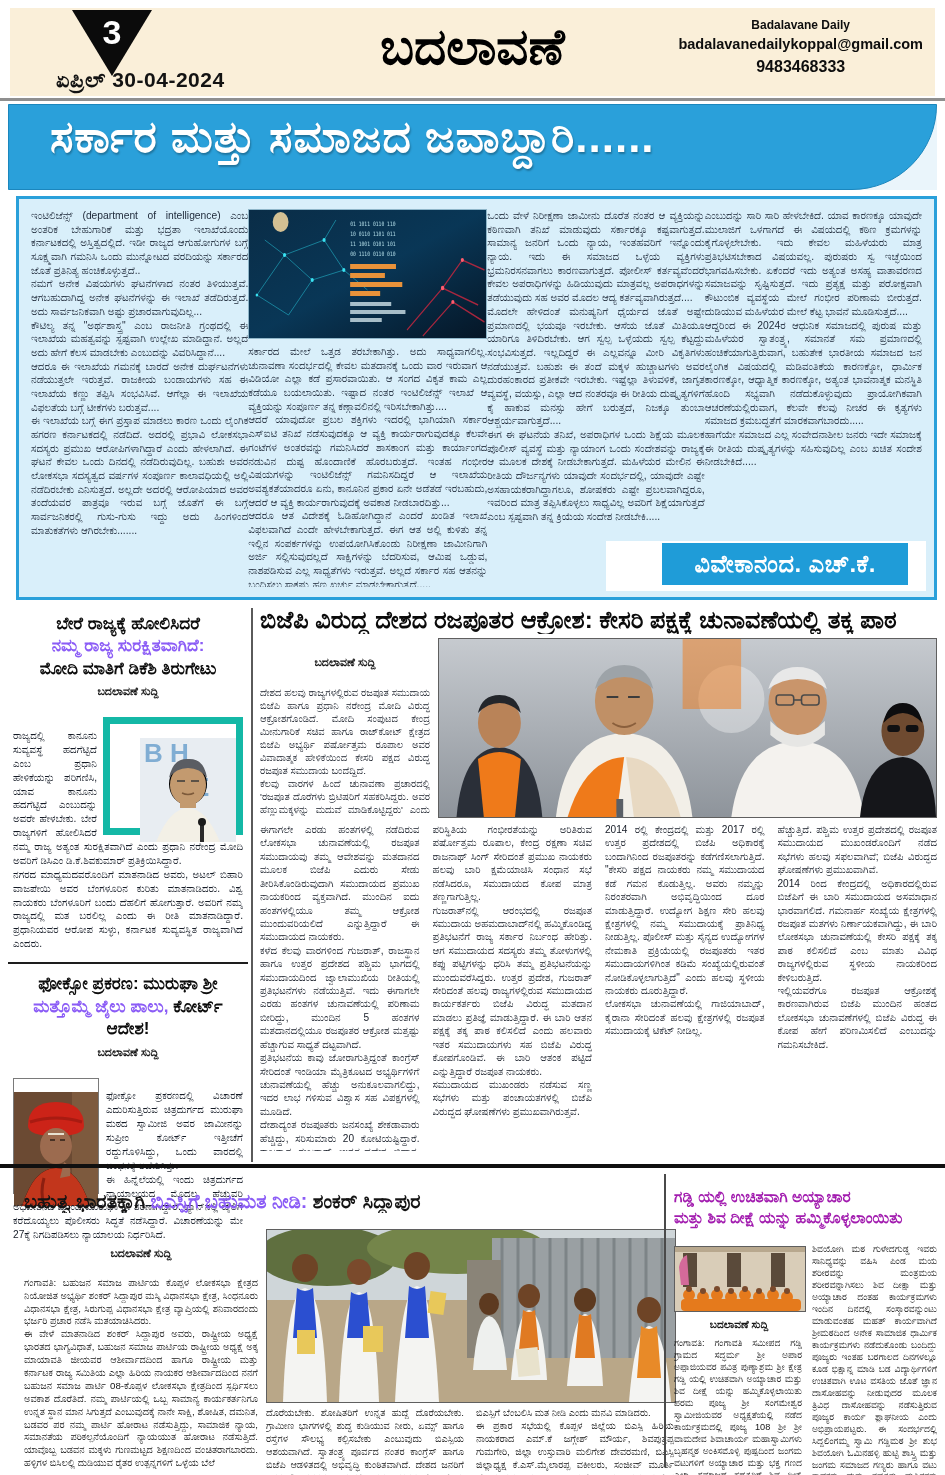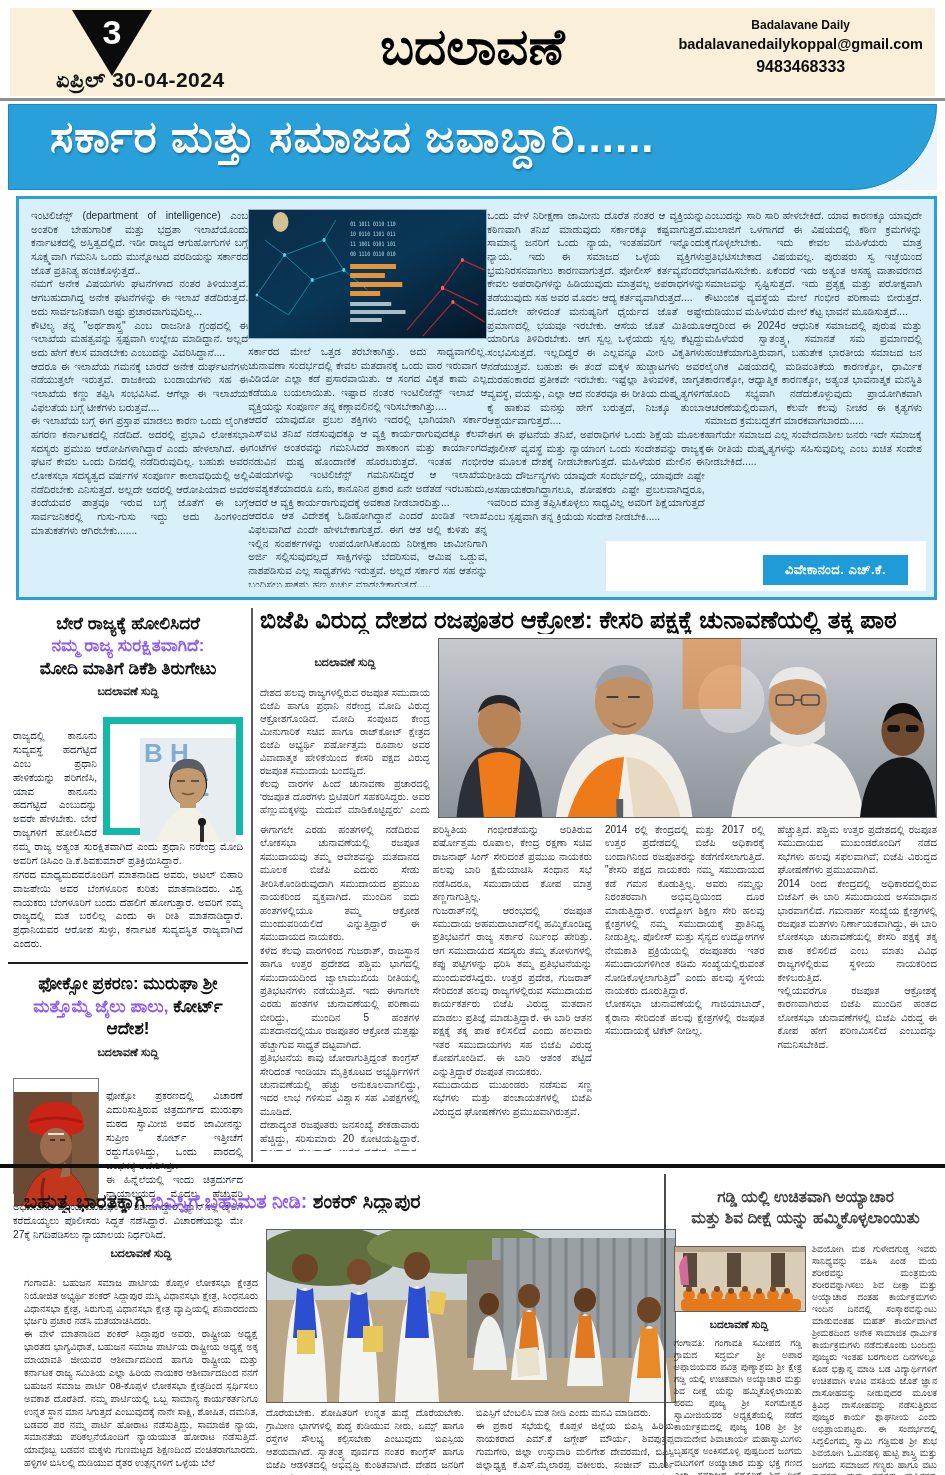--- a/index.html
+++ b/index.html
@@ -25,21 +25,21 @@
   
   .lead{position:absolute;left:8px;right:8px;top:196px;height:404px;background:#D9EFFA;border:3px solid #2AA0DA;
         box-sizing:border-box;padding:10px 12px;display:flex;margin-left:8px;}
   .lead .col{flex:1;font-size:10.3px;line-height:1.33;text-align:justify;color:#1d2838;
              white-space:pre-line;overflow:hidden;}
   .col2wrap{flex:1.1;display:flex;flex-direction:column;gap:6px;min-width:0;}
   .tech-img{height:128px;flex:none;border:1px solid #8fb6c9;}
   .tech-img svg{display:block;width:100%;height:100%;}
   .author-strip{position:absolute;right:8px;bottom:6px;width:320px;height:50px;background:#ffffff;}
   .author-box{position:absolute;right:26px;bottom:12px;background:#1F9CD8;color:#fff;font-weight:bold;
-              font-size:13px;padding:7px 22px;letter-spacing:.5px;}
+              font-size:24px;padding:7px 32px;letter-spacing:.5px;}
   
   .leftcol{position:absolute;left:8px;top:608px;width:240px;height:554px;box-sizing:border-box;padding:0 5px;}
   .vdiv1{position:absolute;left:251px;top:608px;height:554px;width:2px;background:#5a5a5a;}
   .la-h{text-align:center;font-size:17px;font-weight:800;line-height:1.32;color:#0c0c0c;margin:5px;}
   .red{color:#8b5cf6;}
   .byline{text-align:center;font-weight:bold;font-size:11px;margin:4px 0 3px;color:#161616;}
   .news-body{font-size:10.2px;line-height:1.36;text-align:justify;white-space:pre-line;color:#151b26;overflow:hidden;}
   .dks-photo{float:right;width:96px;height:104px;margin:2px 0 4px 6px;border:7px solid #14b8a6;padding-left:30px;}
   .dks-photo svg,.swami-photo svg{display:block;width:100%;height:100%;}
   .divider{border-top:2px solid #1d1d1d;margin:9px -5px;}
@@ -65,21 +65,21 @@
   .bl-c1{position:absolute;left:0;top:0;width:234px;height:260px;font-size:9.7px;line-height:1.33;
          text-align:justify;white-space:pre-line;overflow:hidden;}
   .bsp-photo{position:absolute;left:242px;top:0;width:408px;height:172px;border:1px solid #5f5f5f;}
   .bsp-photo svg{display:block;width:100%;height:100%;}
   .bl-c2{position:absolute;left:242px;top:178px;width:198px;height:82px;font-size:9.7px;line-height:1.33;
          text-align:justify;white-space:pre-line;overflow:hidden;}
   .bl-c3{position:absolute;left:452px;top:178px;width:198px;height:82px;font-size:9.7px;line-height:1.33;
          text-align:justify;white-space:pre-line;overflow:hidden;}
   .vdiv2{position:absolute;left:664px;top:1174px;height:293px;width:2px;background:#4a4a4a;}
   .br{position:absolute;left:674px;right:8px;top:1170px;height:297px;}
-  .br-head{text-align:center;font-size:15.5px;font-weight:800;line-height:1.4;color:#404040;}
+  .br-head{text-align:left;font-size:15.5px;font-weight:800;line-height:1.4;color:#a21caf;}
   .br-body{position:relative;margin-top:5px;height:248px;}
   .gaddi-photo{position:absolute;left:0;top:2px;width:130px;height:64px;border:1px solid #5f5f5f;}
   .gaddi-photo svg{display:block;width:100%;height:100%;}
   .br-byline{position:absolute;left:0;top:74px;width:130px;text-align:center;font-weight:bold;font-size:10.5px;}
   .br-c1{position:absolute;left:0;top:94px;width:128px;height:154px;font-size:9.2px;line-height:1.3;
          text-align:justify;white-space:pre-line;overflow:hidden;}
   .br-c2{position:absolute;left:138px;right:0;top:0;height:248px;font-size:9.2px;line-height:1.3;
          text-align:justify;white-space:pre-line;overflow:hidden;}
 </style>
 </head>

